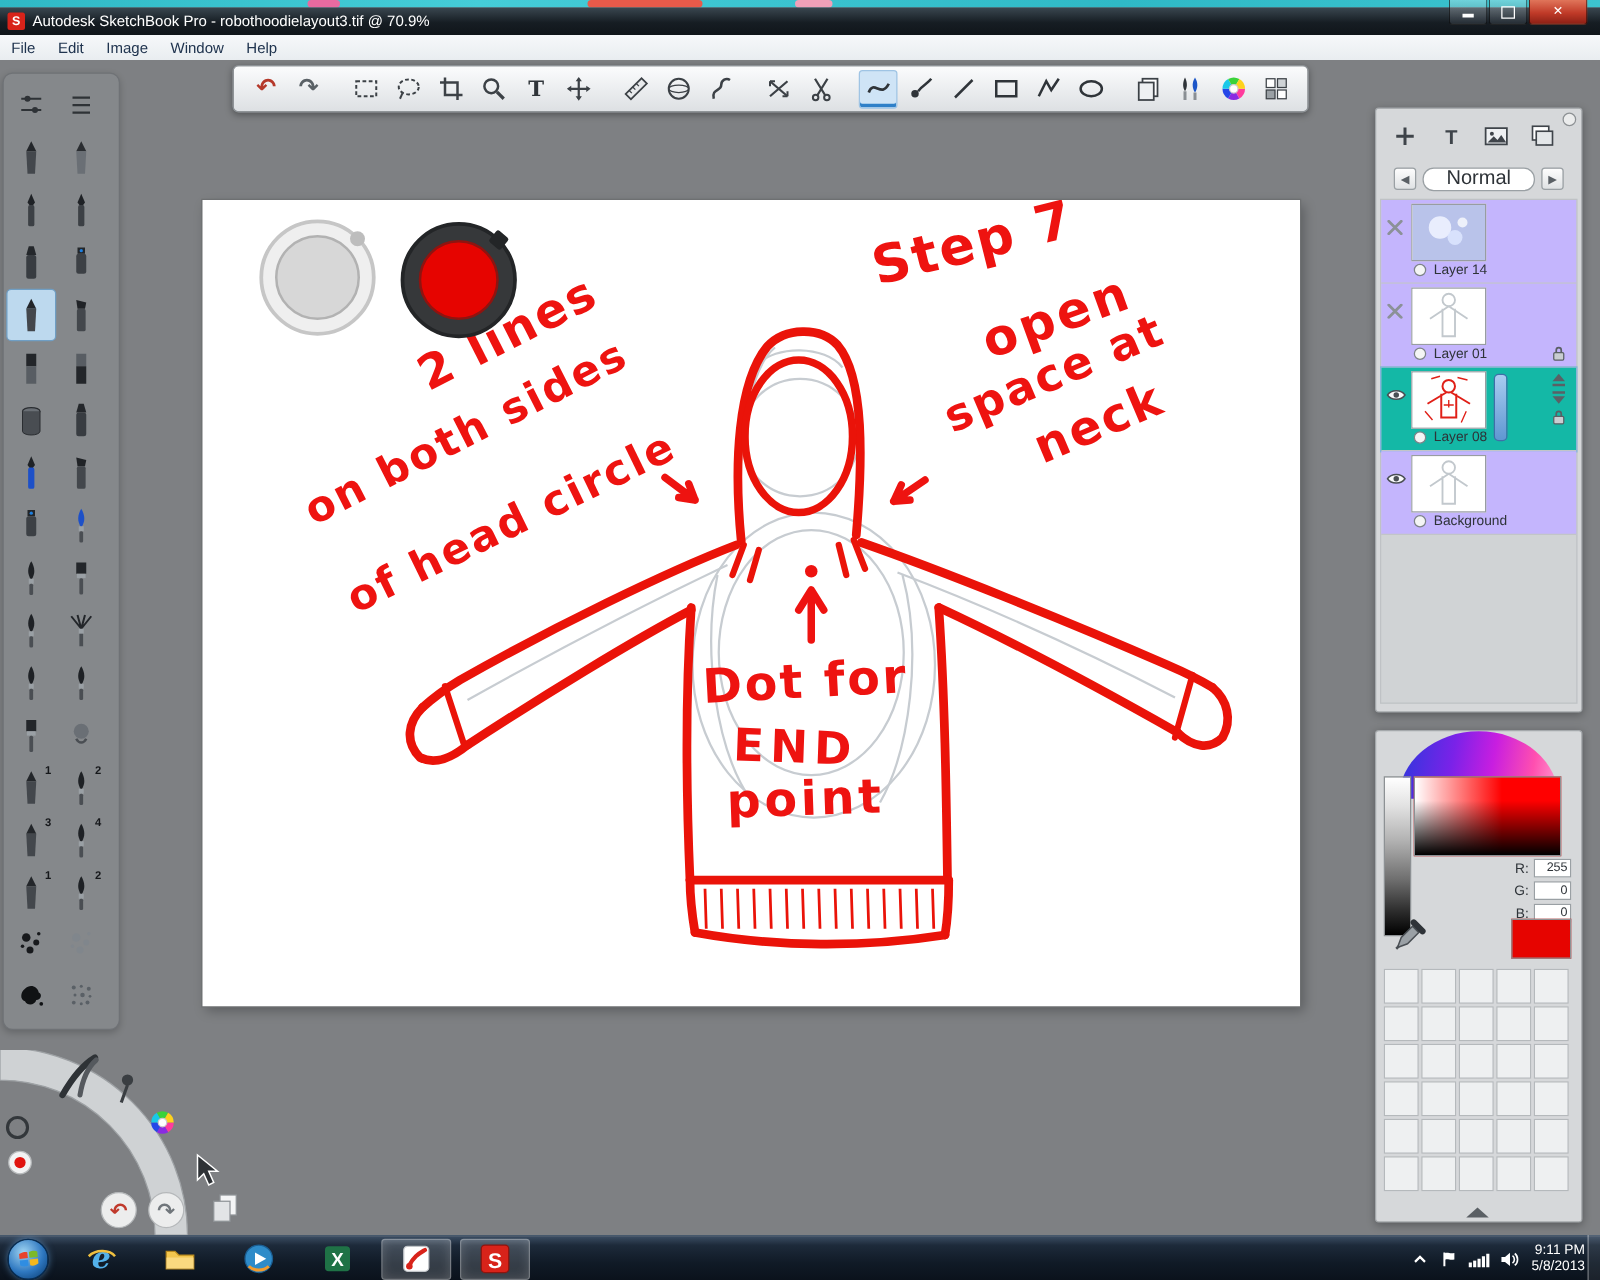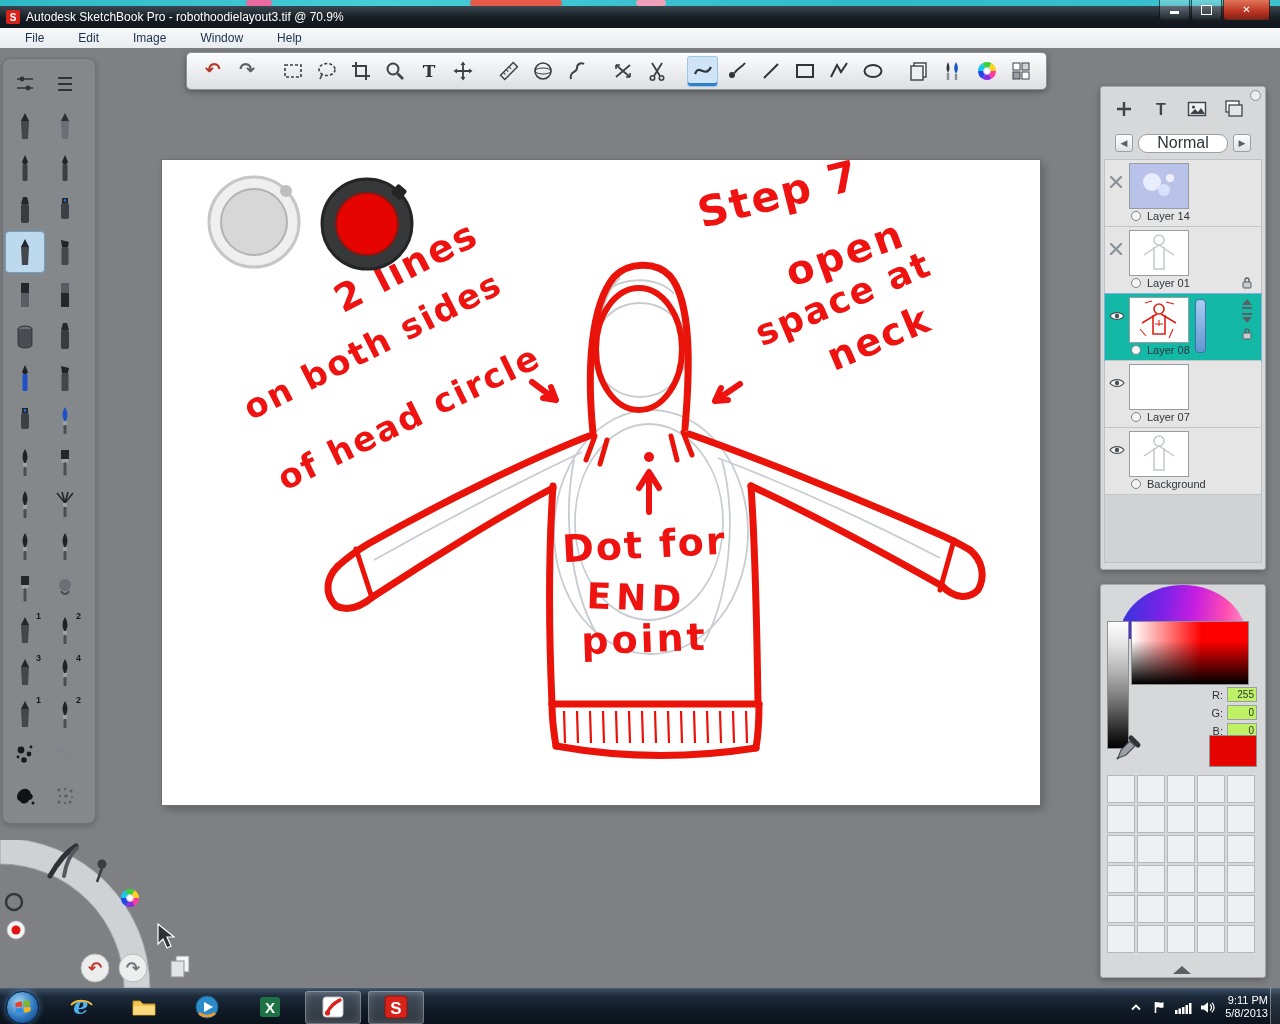--- a/index.html
+++ b/index.html
@@ -15,21 +15,21 @@
     font-size:10px;display:flex;align-items:center;justify-content:center;margin:0 6px 0 6px;}
   #win-controls{position:absolute;top:0;right:10px;display:flex;gap:1px;z-index:60;}
   .win-btn{width:29px;height:19px;display:flex;align-items:center;justify-content:center;color:#fff;
     background:linear-gradient(rgba(255,255,255,.28),rgba(70,80,92,.35));
     border:1px solid rgba(0,0,0,.6);border-top:none;border-radius:0 0 3px 3px;font-size:10px;}
   .win-btn.close{width:45px;background:linear-gradient(#e0755a,#c03a28 55%,#8c2015);}
   .minbar{width:9px;height:3px;background:#fff;margin-top:6px;}
   .maxbox{width:9px;height:8px;border:1px solid #fff;}
   #menubar{left:0;top:28px;width:1280px;height:20px;background:linear-gradient(#f6f8fa,#e9edf0);
     border-bottom:1px solid #b9bec2;display:flex;align-items:center;font-size:12px;color:#20344f;}
-  .menu-item{padding:4px 9px;height:100%;display:flex;align-items:center;margin-left:16px;}
+  .menu-item{padding:4px 9px;height:100%;display:flex;align-items:center;}
   
   #workspace{left:0;top:48px;width:1280px;height:940px;background:#7e8083;}
   
   #toolbar{left:186px;top:4px;height:36px;display:flex;align-items:center;gap:3px;padding:0 10px;
     background:linear-gradient(#fbfcfd,#dde0e3);border:1px solid #8d9296;border-radius:5px;
     box-shadow:0 2px 6px rgba(0,0,0,.35);}
   .tool{width:29px;height:29px;display:flex;align-items:center;justify-content:center;border-radius:3px;border:1px solid transparent;}
   .tool.selected{background:#cfe4f6;border:1px solid #9fc4e4;box-shadow:inset 0 -3px 0 #2f80c8;}
   .tb-sep{width:9px;height:26px;}
   
@@ -50,21 +50,21 @@
   #lp-close{position:absolute;top:3px;right:4px;width:9px;height:9px;border-radius:50%;
     background:#ebecec;border:1px solid #8d9194;}
   #lp-header{position:absolute;left:0;top:2px;width:100%;height:40px;display:flex;align-items:center;
     justify-content:space-between;padding:0 20px 0 12px;box-sizing:border-box;}
   #lp-blend{position:absolute;left:0;top:42px;width:100%;height:28px;display:flex;align-items:center;justify-content:center;gap:5px;}
   .blend-arrow{width:16px;height:16px;display:flex;align-items:center;justify-content:center;
     font-size:9px;color:#5a6065;background:linear-gradient(#fdfdfd,#dfe2e4);border:1px solid #9aa0a4;border-radius:3px;}
   #blend-pill{width:88px;height:17px;background:#fff;border:1px solid #9aa0a4;border-radius:9px;
     font-size:16px;color:#2e3338;display:flex;align-items:center;justify-content:center;}
   #layers-list{position:absolute;left:3px;right:3px;top:72px;bottom:6px;background:#d0d3d5;border:1px solid #bfc2c5;}
-  .layer-row{position:relative;height:66px;border-bottom:1px solid #c2c5c8;background:#e5e5e5;}
+  .layer-row{position:relative;height:66px;border-bottom:1px solid #c2c5c8;background:#c4b5fd;}
   .layer-row.selected{background:#14b8a6;outline:1px solid #85b2dc;}
   .vis-icon{position:absolute;left:4px;top:16px;}
   .layer-thumb{position:absolute;left:24px;top:3px;width:58px;height:44px;background:#fff;
     border:1px solid #989da1;display:block;}
   .layer-radio{position:absolute;left:26px;bottom:5px;width:8px;height:8px;border-radius:50%;
     background:#f4f5f5;border:1px solid #7d8388;}
   .layer-name{position:absolute;left:42px;bottom:4px;font-size:11px;color:#2e3338;}
   .layer-lock{position:absolute;right:8px;bottom:4px;}
   .sel-bar{position:absolute;left:90px;top:5px;width:9px;height:52px;border-radius:4px;
     background:linear-gradient(#a9ccf0,#5f97d2);border:1px solid #3f6fa8;}
@@ -74,21 +74,21 @@
   #color-panel{left:1100px;top:536px;width:164px;height:392px;background:#d6d8da;border:1px solid #a4a8ab;
     border-radius:3px;box-shadow:0 2px 7px rgba(0,0,0,.3);}
   #cp-wheel{position:absolute;left:18px;top:0;width:128px;height:54px;border-radius:64px 64px 0 0/54px 54px 0 0;
     background:linear-gradient(100deg,#2839dc,#7a22e8 34%,#c81ee0 58%,#ff4fb0 82%,#ff9fd2);}
   #cp-gray{position:absolute;left:6px;top:36px;width:20px;height:126px;border:1px solid #8d9194;
     background:linear-gradient(#ffffff,#e2e2e2 18%,#b2b2b2 40%,#6e6e6e 65%,#2c2c2c 85%,#000000);}
   #cp-sv{position:absolute;left:30px;top:36px;width:116px;height:62px;border:1px solid #8d9194;
     background:linear-gradient(to top,#000,rgba(0,0,0,0) 70%),linear-gradient(to right,#fff,rgba(255,255,255,0) 60%),#f00;}
   #cp-rgb{position:absolute;right:8px;top:102px;width:58px;display:flex;flex-direction:column;gap:3px;}
   .rgb-row{display:flex;align-items:center;justify-content:flex-end;gap:4px;font-size:11px;color:#2e3338;}
-  .rgb-val{width:26px;height:13px;background:#bef264;border:1px solid #9aa0a4;font-size:10px;
+  .rgb-val{width:26px;height:13px;background:#ffffff;border:1px solid #9aa0a4;font-size:10px;
     display:flex;align-items:center;justify-content:flex-end;padding-right:2px;}
   #cp-dropper{position:absolute;left:12px;top:148px;}
   #cp-current{position:absolute;right:8px;top:150px;width:46px;height:30px;border:1px solid #8d9194;}
   #cp-swatches{position:absolute;left:6px;top:190px;width:150px;display:grid;
     grid-template-columns:repeat(5,28px);grid-auto-rows:28px;gap:2px;}
   .swatch-cell{background:#eef0f1;border:1px solid #b5b9bc;box-sizing:border-box;}
   #cp-collapse{position:absolute;left:72px;bottom:3px;width:0;height:0;
     border-left:9px solid transparent;border-right:9px solid transparent;border-bottom:8px solid #5a5f64;}
   
   #taskbar{left:0;top:988px;width:1280px;height:36px;
@@ -785,35 +785,20 @@
         <div class="layer-row">
           <span class="vis-icon">
             <svg width="16" height="12" viewBox="0 0 16 12">
               <path d="M1 6 C4 1.5 12 1.5 15 6 C12 10.5 4 10.5 1 6 Z" fill="#f8f9fa" stroke="#4a4f54" stroke-width="1.2"></path>
               <circle cx="8" cy="6" r="2.2" fill="#4a4f54"></circle>
             </svg>
           </span>
           <span class="layer-thumb">
             <svg width="58" height="44" viewBox="0 0 58 44">
               <rect width="58" height="44" fill="#fff"></rect>
-            </svg>
-          </span>
-          <span class="layer-radio"></span>
-          <span class="layer-name">Layer 07</span>
-        </div>
-        <div class="layer-row">
-          <span class="vis-icon">
-            <svg width="16" height="12" viewBox="0 0 16 12">
-              <path d="M1 6 C4 1.5 12 1.5 15 6 C12 10.5 4 10.5 1 6 Z" fill="#f8f9fa" stroke="#4a4f54" stroke-width="1.2"></path>
-              <circle cx="8" cy="6" r="2.2" fill="#4a4f54"></circle>
-            </svg>
-          </span>
-          <span class="layer-thumb">
-            <svg width="58" height="44" viewBox="0 0 58 44">
-              <rect width="58" height="44" fill="#fff"></rect>
               <g stroke="#c2c8cd" stroke-width="1.5" fill="none">
                 <circle cx="29" cy="9" r="5"></circle>
                 <path d="M29 14 L14 24 M29 14 L44 24 M24 16 L24 38 L34 38 L34 16"></path>
               </g>
             </svg>
           </span>
           <span class="layer-radio"></span>
           <span class="layer-name">Background</span>
         </div>
       </div>

